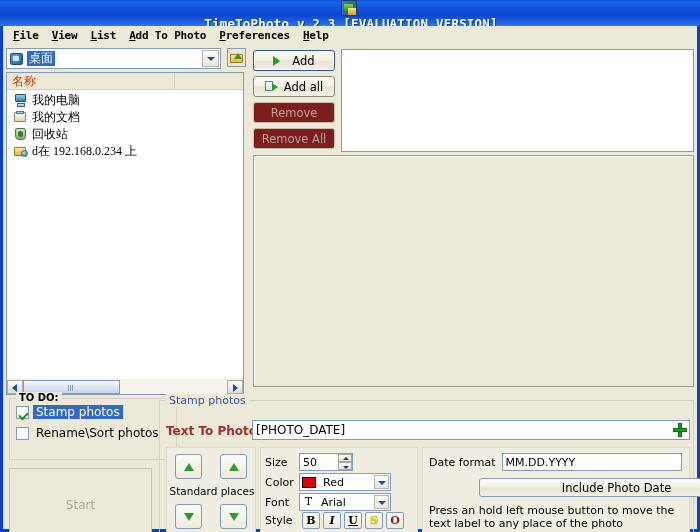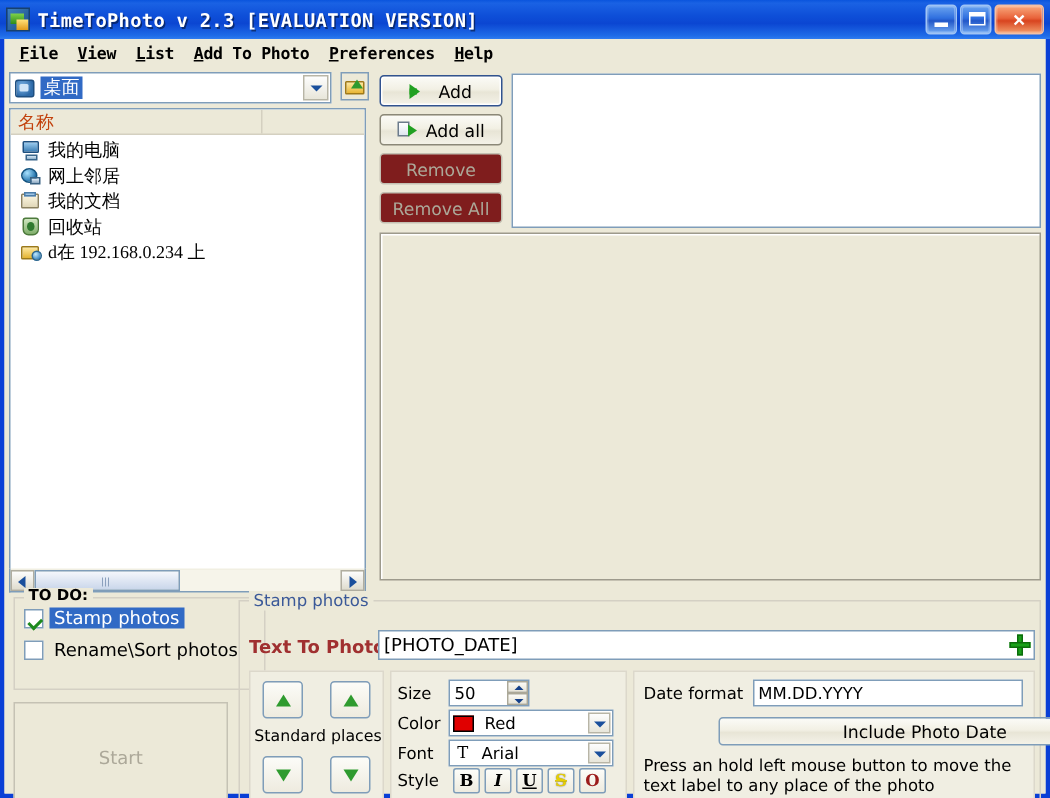--- a/index.html
+++ b/index.html
@@ -27,20 +27,21 @@
     border-top: none;
     background: #ece9d8;
   }
   .titlebar {
     position: absolute;
     left: 0; top: 0; width: 700px; height: 26px;
     box-sizing: border-box;
     background: linear-gradient(180deg,#0a54dd 0%, #1a62e4 8%, #0e4fd8 40%, #0b46d2 60%, #1f6ce8 92%, #2f7cf0 100%);
     display: flex; align-items: center;
     padding: 0 2px 0 4px;
+    flex-direction: column;
   }
   .title-icon {
     width: 16px; height: 16px;
     position: relative; flex: 0 0 auto;
     margin-right: 5px;
     background: linear-gradient(135deg,#3d7fbe,#1d4f86);
     border: 1px solid #17406e;
     box-sizing: border-box;
     overflow: hidden;
   }
@@ -476,21 +477,21 @@
     border: 1px solid #9a9staticff; border: 1px solid #aba898;
     box-sizing: border-box; position: relative;
   }
   .spin-btns div::after {
     content:""; position:absolute; left:4px; width:0; height:0;
   }
   .spin-btns .u::after{ top:2px; border-left:3px solid transparent; border-right:3px solid transparent; border-bottom:3px solid #14408a;}
   .spin-btns .d::after{ top:3px; border-left:3px solid transparent; border-right:3px solid transparent; border-top:3px solid #14408a;}
 
   .dcombo {
-    width: 110px; height: 18px; background:#fff; border:1px solid #7f9db9;
+    width: 92px; height: 18px; background:#fff; border:1px solid #7f9db9;
     box-sizing: border-box; position: relative; display:flex; align-items:center;
   }
   .dcombo .txt { font-size: 11px; padding-left: 3px; font-family:"DejaVu Sans", sans-serif; color:#000;}
   .dcombo .arr {
     position: absolute; right: 1px; top: 1px; width: 15px; height: 14px;
     background: linear-gradient(180deg,#fdfdfd,#e8e6da); border:1px solid #b8b5a6;
     box-sizing: border-box;
   }
   .dcombo .arr::after{
     content:""; position:absolute; left:3px; top:5px;
@@ -582,24 +583,20 @@
 
     <div class="tree-box">
       <div class="tree-header">
         <div class="col c1">名称</div>
         <div class="col c2"></div>
       </div>
       <div class="tree-list">
         <div class="tree-row">
           <span class="ico ico-computer"></span>
           <span class="lbl">我的电脑</span>
-        </div>
-        <div class="tree-row">
-          <span class="ico ico-network"></span>
-          <span class="lbl">网上邻居</span>
         </div>
         <div class="tree-row">
           <span class="ico ico-docs"></span>
           <span class="lbl">我的文档</span>
         </div>
         <div class="tree-row">
           <span class="ico ico-recycle"></span>
           <span class="lbl">回收站</span>
         </div>
         <div class="tree-row">

